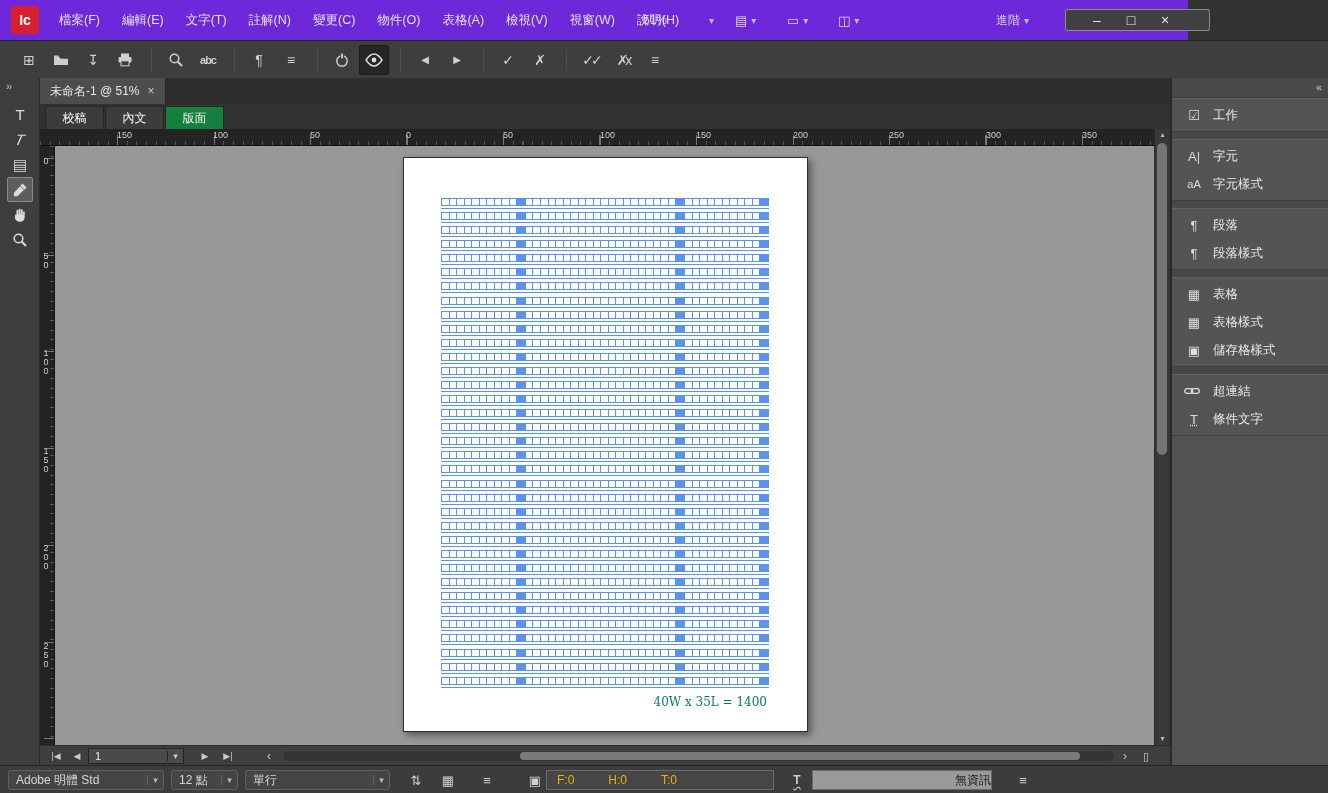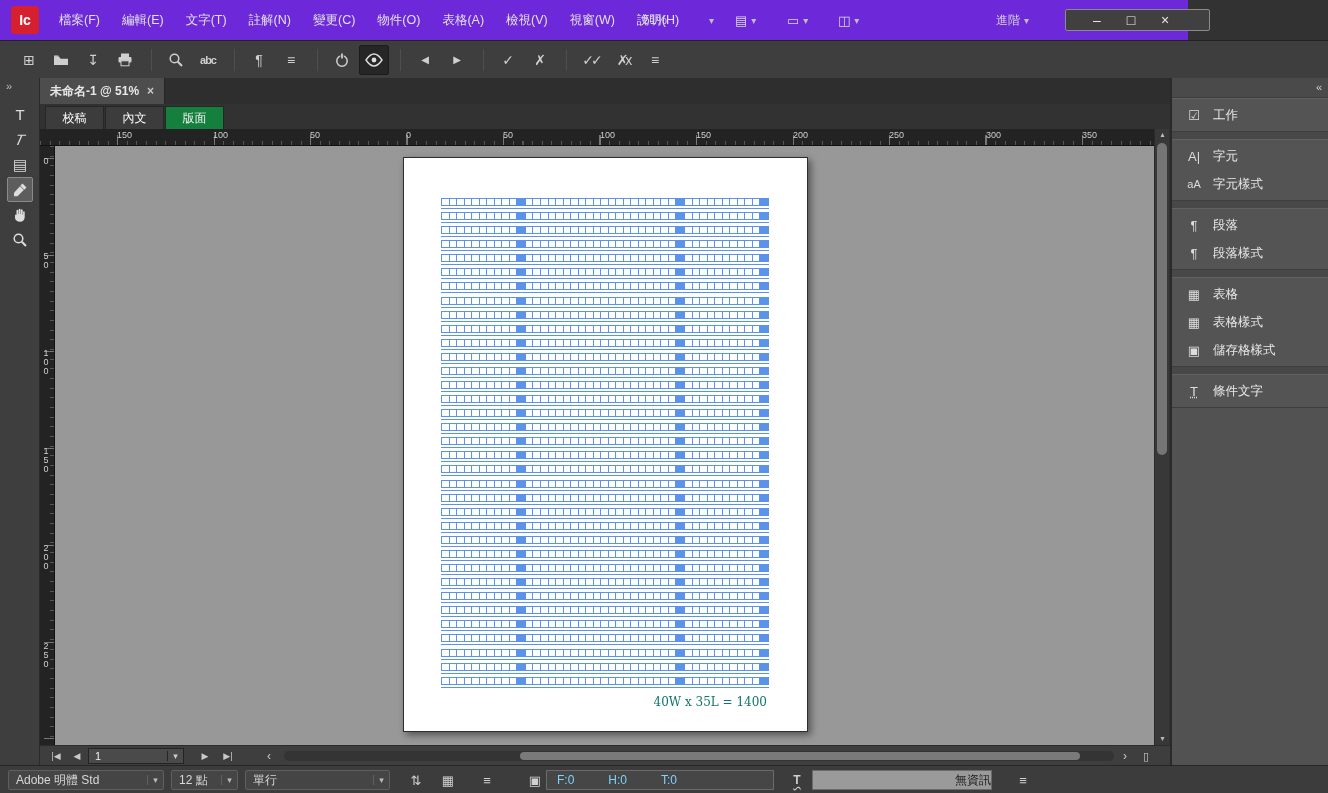--- a/index.html
+++ b/index.html
@@ -38,21 +38,21 @@
   .strip-expand { position:absolute; left:6px; top:2px; font-size:11px; color:#bdbdbd; }
   .tools { position:absolute; left:0; top:24px; width:40px; display:flex; flex-direction:column; align-items:center; }
   .tool { width:26px; height:25px; display:flex; align-items:center; justify-content:center;
           color:#dcdcdc; font-size:15px; margin-bottom:0; }
   .tool.selected { background:#5d5d5d; border:1px solid #8a8a8a; border-radius:2px; }
   .skewT { transform:skewX(-14deg); display:inline-block; font-style:italic; }
   
   .doc-tabbar { position:absolute; left:40px; top:78px; width:1130px; height:26px; background:#2e2e2e; }
   .doc-tab { position:absolute; left:0; top:0; height:26px; padding:0 10px; background:#4d4d4d;
              color:#e8e8e8; display:flex; align-items:center; gap:8px; font-size:12px;
-             border-right:1px solid #262626;font-weight:bold; }
+             border-right:1px solid #262626; }
   .tab-close { color:#c9c9c9; font-size:12px; }
   .view-tabbar { position:absolute; left:40px; top:104px; width:1130px; height:25px; background:#323232;
                  display:flex; align-items:flex-end; padding-left:5px; }
   .view-tab { width:59px; height:23px; background:#3c3c3c; border:1px solid #262626; border-bottom:none;
               color:#ffffff; text-align:center; line-height:22px; font-size:12px; margin-right:1px; }
   .view-tab.active { background:#15803d; color:#f0f0f0; }
   
   .hruler { position:absolute; left:40px; top:129px; width:1114px; height:17px; background:#232323;
             border-bottom:1px solid #111; overflow:hidden;
             background-image:
@@ -117,21 +117,21 @@
   .statusbar { position:absolute; left:0; top:765px; width:1328px; height:28px; background:#3c3c3c;
                border-top:1px solid #262626; }
   .combo { position:absolute; top:4px; height:20px; background:#454545; border:1px solid #5f5f5f;
            border-radius:2px; display:flex; align-items:center; color:#d8d8d8; font-size:12px; }
   .combo-text { flex:1; padding:16px 7px; white-space:nowrap; overflow:hidden; }
   .combo-arrow { width:16px; text-align:center; border-left:1px solid #5f5f5f; font-size:9px; color:#bbb; }
   .sb-icon { position:absolute; top:4px; width:22px; height:20px; display:flex; align-items:center;
              justify-content:center; color:#cfcfcf; font-size:13px; }
   .copyfit { position:absolute; left:546px; top:4px; width:228px; height:20px; background:#464646;
              border:1px solid #6a6a6a; display:flex; align-items:center; gap:34px; padding-left:10px;
-             color:#7dd3fc; font-size:12px; }
+             color:#eab308; font-size:12px; }
   .infobox { position:absolute; left:812px; top:4px; width:180px; height:20px; background:#9a9a9a;
              border:1px solid #6a6a6a; color:#1c1c1c; text-align:right; line-height:18px; font-size:12px; }
   .wavyT { text-decoration:underline wavy; text-underline-offset:2px; font-weight:bold; font-size:12px; }
   svg { display:block; }
 </style>
 </head>
 <body>
 
 <div class="app">
 
@@ -2057,20 +2057,29 @@
         <span>表格樣式</span>
       </div>
       <div class="panel-item">
         <span class="p-icon">▣</span>
         <span>儲存格樣式</span>
       </div>
     </div>
     <div class="panel-gap"></div>
     <div class="panel-section">
       <div class="panel-item">
+        <span class="p-icon">
+            <svg width="16" height="10" viewBox="0 0 16 10">
+              <rect x="0.7" y="2.7" width="8" height="4.6" rx="2.3" fill="none" stroke="#dcdcdc" stroke-width="1.3"></rect>
+              <rect x="7.3" y="2.7" width="8" height="4.6" rx="2.3" fill="none" stroke="#dcdcdc" stroke-width="1.3"></rect>
+            </svg>
+          </span>
+        <span>超連結</span>
+      </div>
+      <div class="panel-item">
         <span class="p-icon" style="text-decoration:underline dotted">T</span>
         <span>條件文字</span>
       </div>
     </div>
   </div>
 
   <div class="statusbar">
     <div class="combo" style="left:8px;width:156px">
       <span class="combo-text">Adobe 明體 Std</span>
       <span class="combo-arrow">▾</span>

